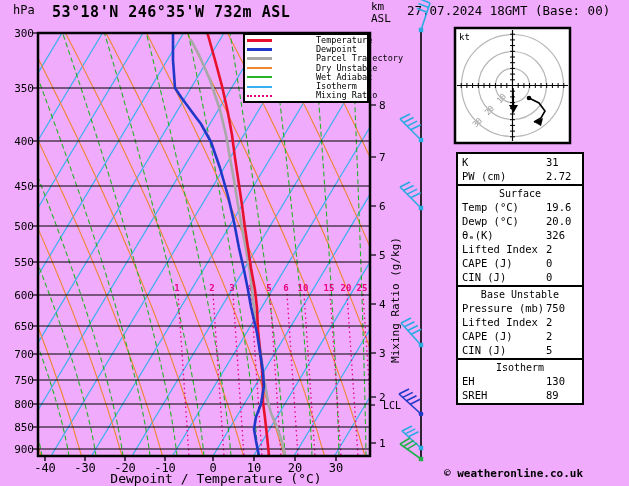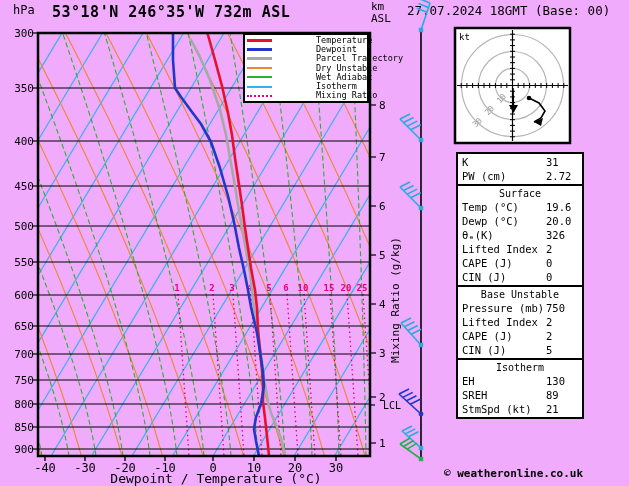--- a/index.html
+++ b/index.html
@@ -421,21 +421,17 @@
       <div class="data-box">
         <div class="tbl-header">Isotherm</div>
         <div class="tbl-row">
           <span class="tbl-label">EH</span>
           <span class="tbl-value">130</span>
         </div>
         <div class="tbl-row">
           <span class="tbl-label">SREH</span>
           <span class="tbl-value">89</span>
         </div>
-        <div class="tbl-row">
-          <span class="tbl-label">StmSpd (kt)</span>
-          <span class="tbl-value">21</span>
-        </div>
       </div>
     </div>
 
   <div class="abs" id="footer-credit">© weatheronline.co.uk</div>
 </div>
 
 </body></html>

